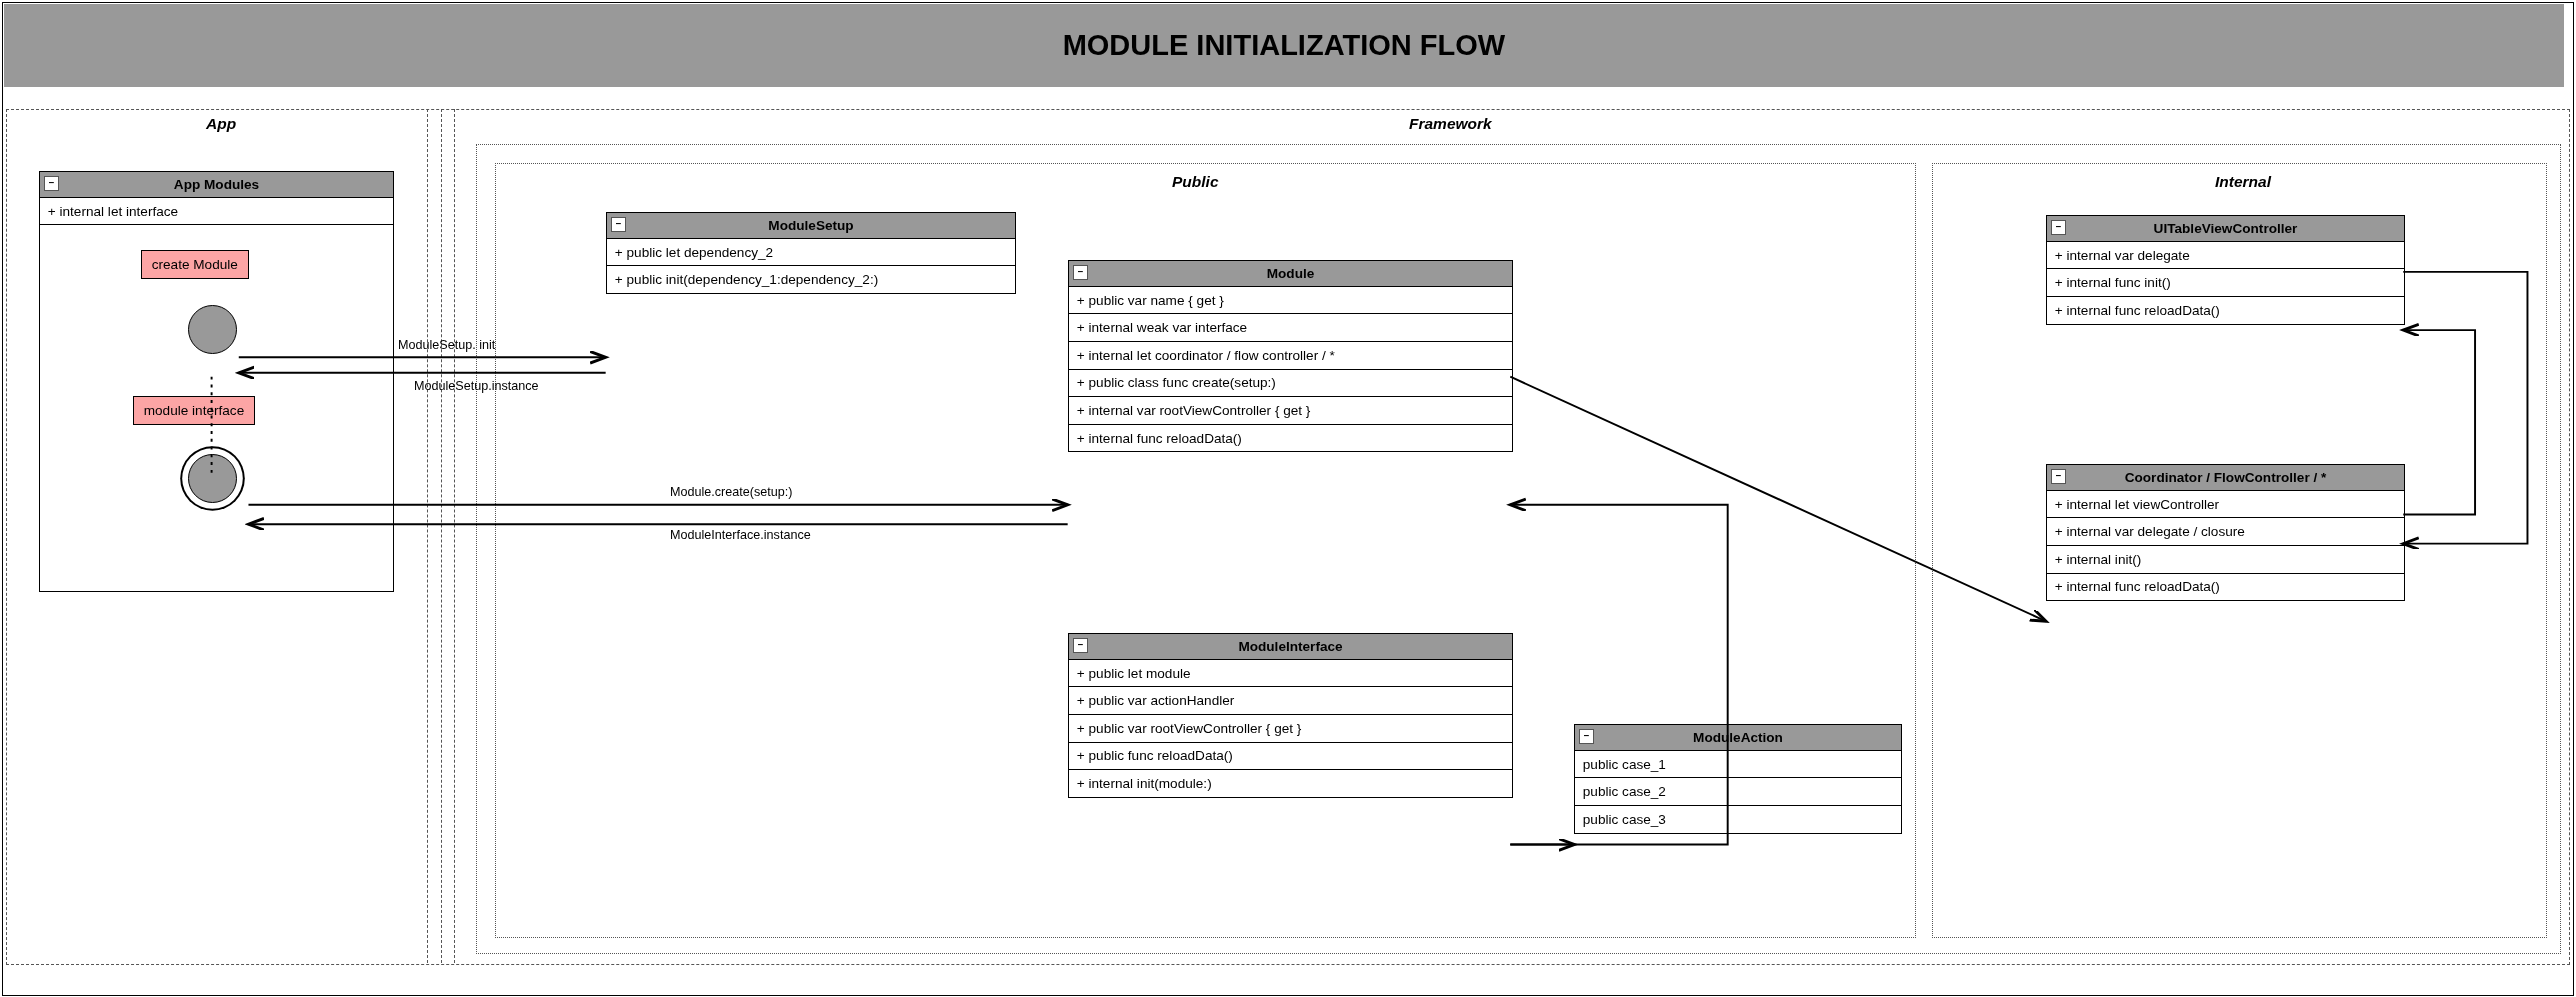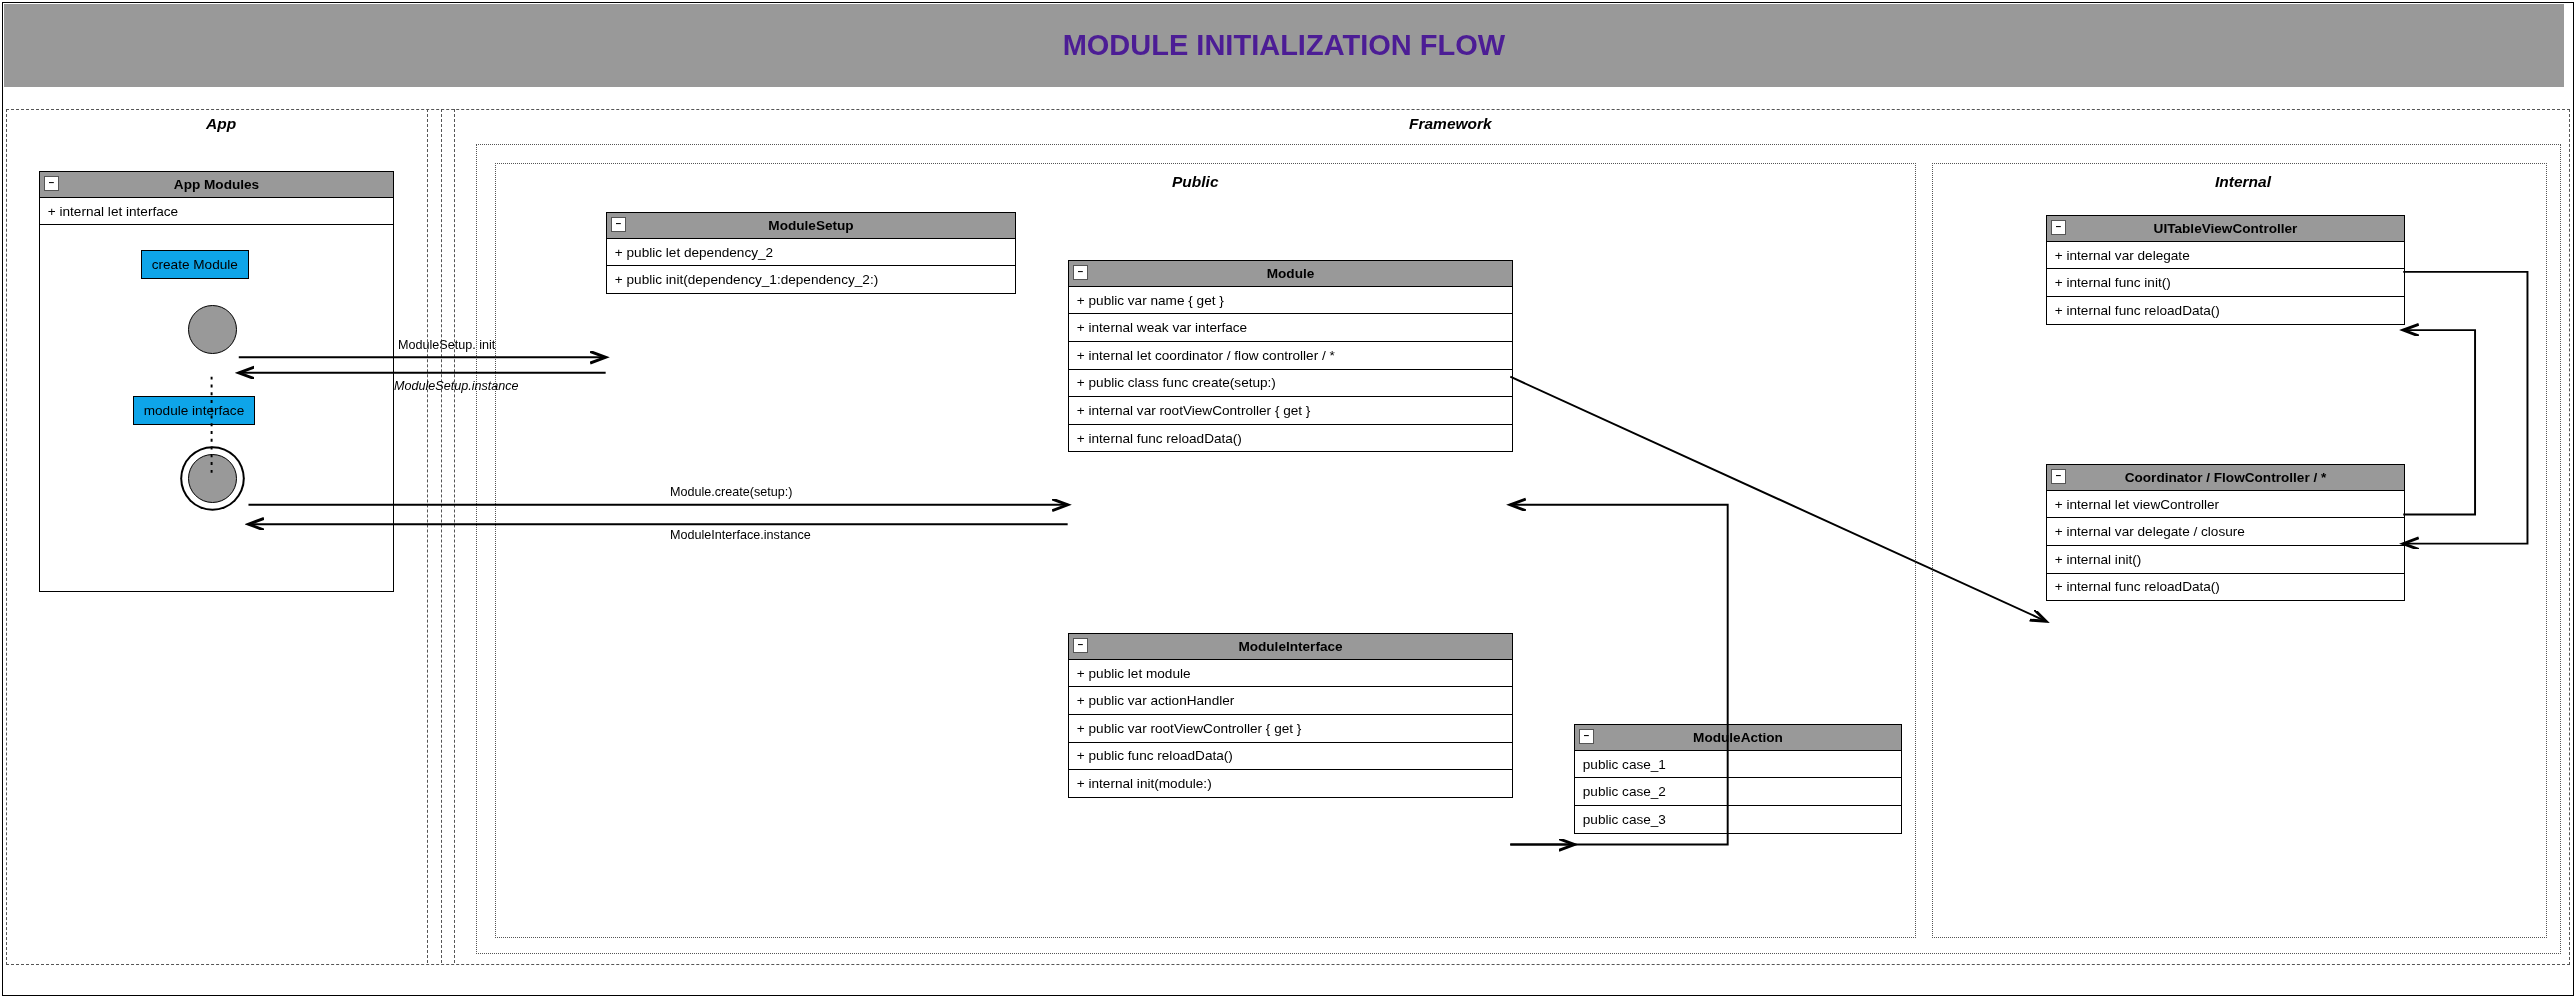--- a/index.html
+++ b/index.html
@@ -1,33 +1,33 @@
 <!DOCTYPE html>
 <html><head>
 <meta charset="utf-8">
 <style>
   html,body{margin:0;padding:0;background:#fff;font-family:Helvetica,Arial,sans-serif;font-size:12.6px;}
   .canvas{position:relative;width:2576px;height:998px;}
   
   .outer{position:absolute;left:1.9px;top:1.9px;width:2570px;height:992px;border:1.9px solid #000;}
   
-  .titlebar{position:absolute;left:3.9px;top:3.9px;width:2560px;height:83px;background:#999;color:#4c1d95;font-weight:bold;font-size:29px;display:flex;align-items:center;justify-content:center;}
+  .titlebar{position:absolute;left:3.9px;top:3.9px;width:2560px;height:83px;background:#999;color:#000000;font-weight:bold;font-size:29px;display:flex;align-items:center;justify-content:center;}
   
   .sec-label{position:absolute;font-weight:bold;font-size:15.5px;font-style:italic;}
   
   .dash{position:absolute;border:1.9px dashed #555;}
   .dot{position:absolute;border:1.9px dotted #555;}
   
   .box{position:absolute;border:1.9px solid #000;background:#fff;}
   .box .hdr{background:#999;color:#000;font-weight:bold;text-align:center;padding:4.9px 3.9px;position:relative;border-bottom:1.9px solid #000;font-size:13.6px;}
   .box .row{padding:5.8px 7.8px;border-bottom:1.9px solid #000;font-size:13.6px;}
   .box .row:last-child{border-bottom:none;}
   .collapse{position:absolute;left:3.9px;top:3.9px;width:13.6px;height:13.6px;background:#fff;border:1px solid #555;font-size:9.7px;line-height:11.6px;text-align:center;}
   
-  .lbl{position:absolute;border:1.9px solid #000;background:#0ea5e9;padding:5.8px 9.7px;font-size:13.6px;}
+  .lbl{position:absolute;border:1.9px solid #000;background:#fca5a5;padding:5.8px 9.7px;font-size:13.6px;}
   
   .circ{position:absolute;width:47px;height:47px;border-radius:50%;background:#999;border:1.9px solid #000;}
   .circ.dbl{box-shadow:0 0 0 5.8px #fff,0 0 0 7.8px #000;}
   
   .elabel{position:absolute;font-size:12.6px;}
 </style>
 </head>
 <body>
 
 <div class="canvas">
@@ -125,21 +125,21 @@
       <span class="collapse">−</span>
       <span>Coordinator / FlowController / *</span>
     </div>
     <div class="row">+ internal let viewController</div>
     <div class="row">+ internal var delegate / closure</div>
     <div class="row">+ internal init()</div>
     <div class="row">+ internal func reloadData()</div>
   </div>
 
   <div class="elabel" style="left:398px;top:338px;">ModuleSetup. init</div>
-  <div class="elabel" style="left:394px;top:379px;font-style:italic;">ModuleSetup.instance</div>
+  <div class="elabel" style="left:414px;top:379px;">ModuleSetup.instance</div>
   <div class="elabel" style="left:670px;top:485px;text-align:center;">Module.create(setup:)</div>
   <div class="elabel" style="left:670px;top:528px;">ModuleInterface.instance</div>
 
   <svg width="2576" height="998" style="position:absolute;left:0;top:0;pointer-events:none;" viewBox="0 0 2654 1028">
     <defs>
       <marker id="arrow" markerWidth="10" markerHeight="10" refX="8" refY="3" orient="auto">
         <path d="M0,0 L8,3 L0,6" fill="none" stroke="#000" stroke-width="1.5"></path>
       </marker>
     </defs>
 

